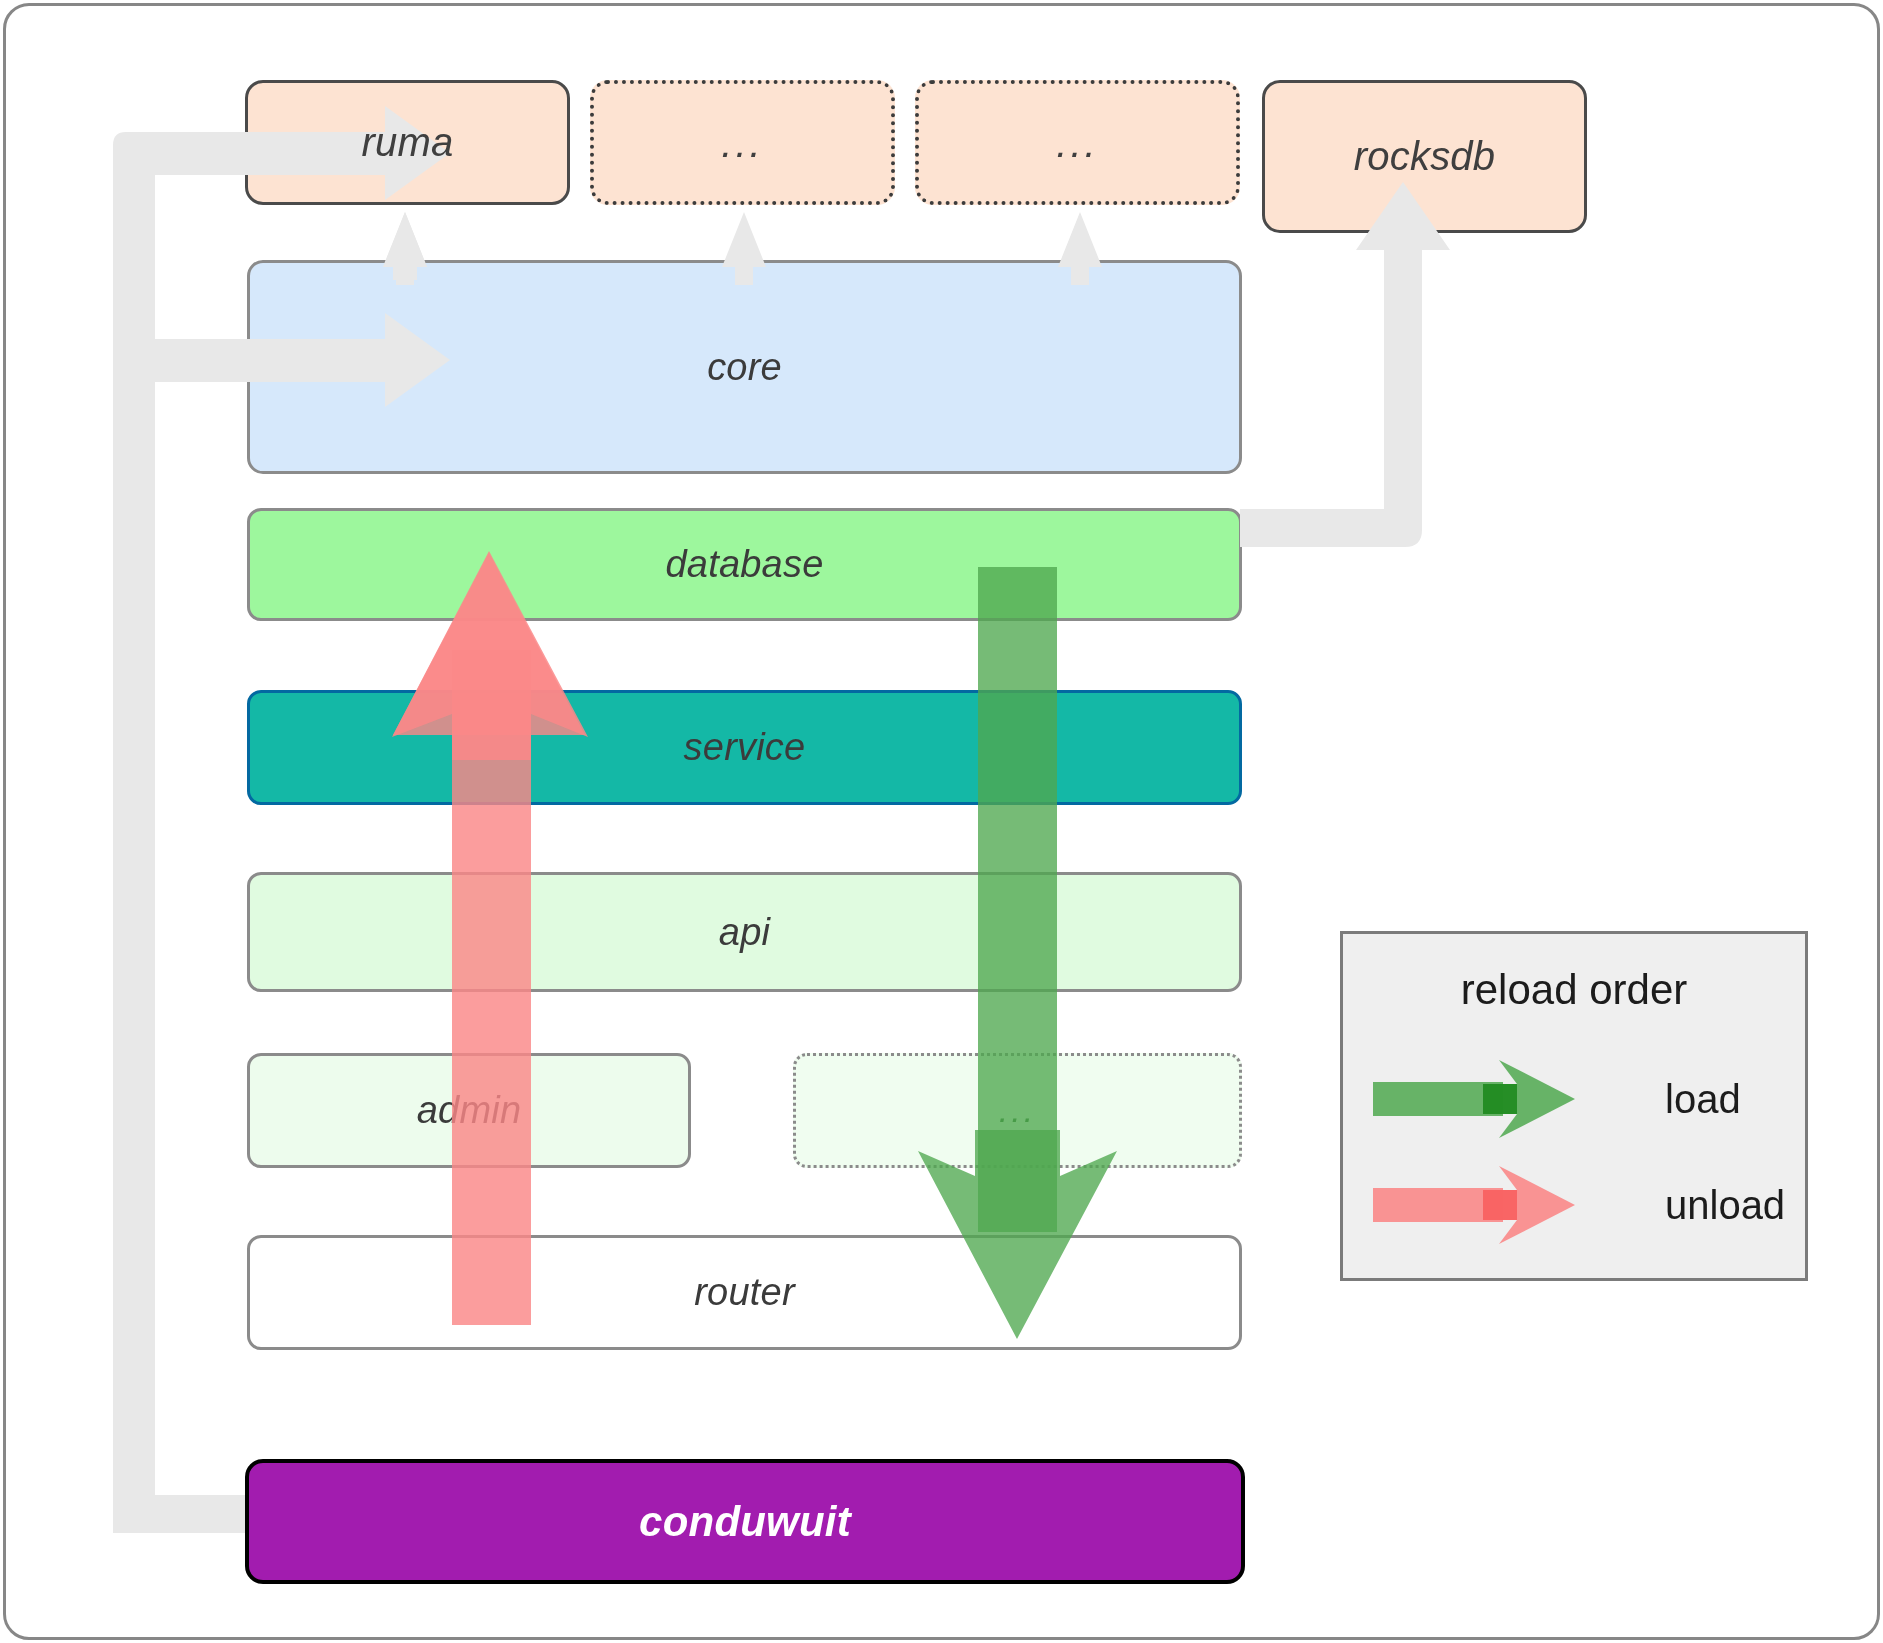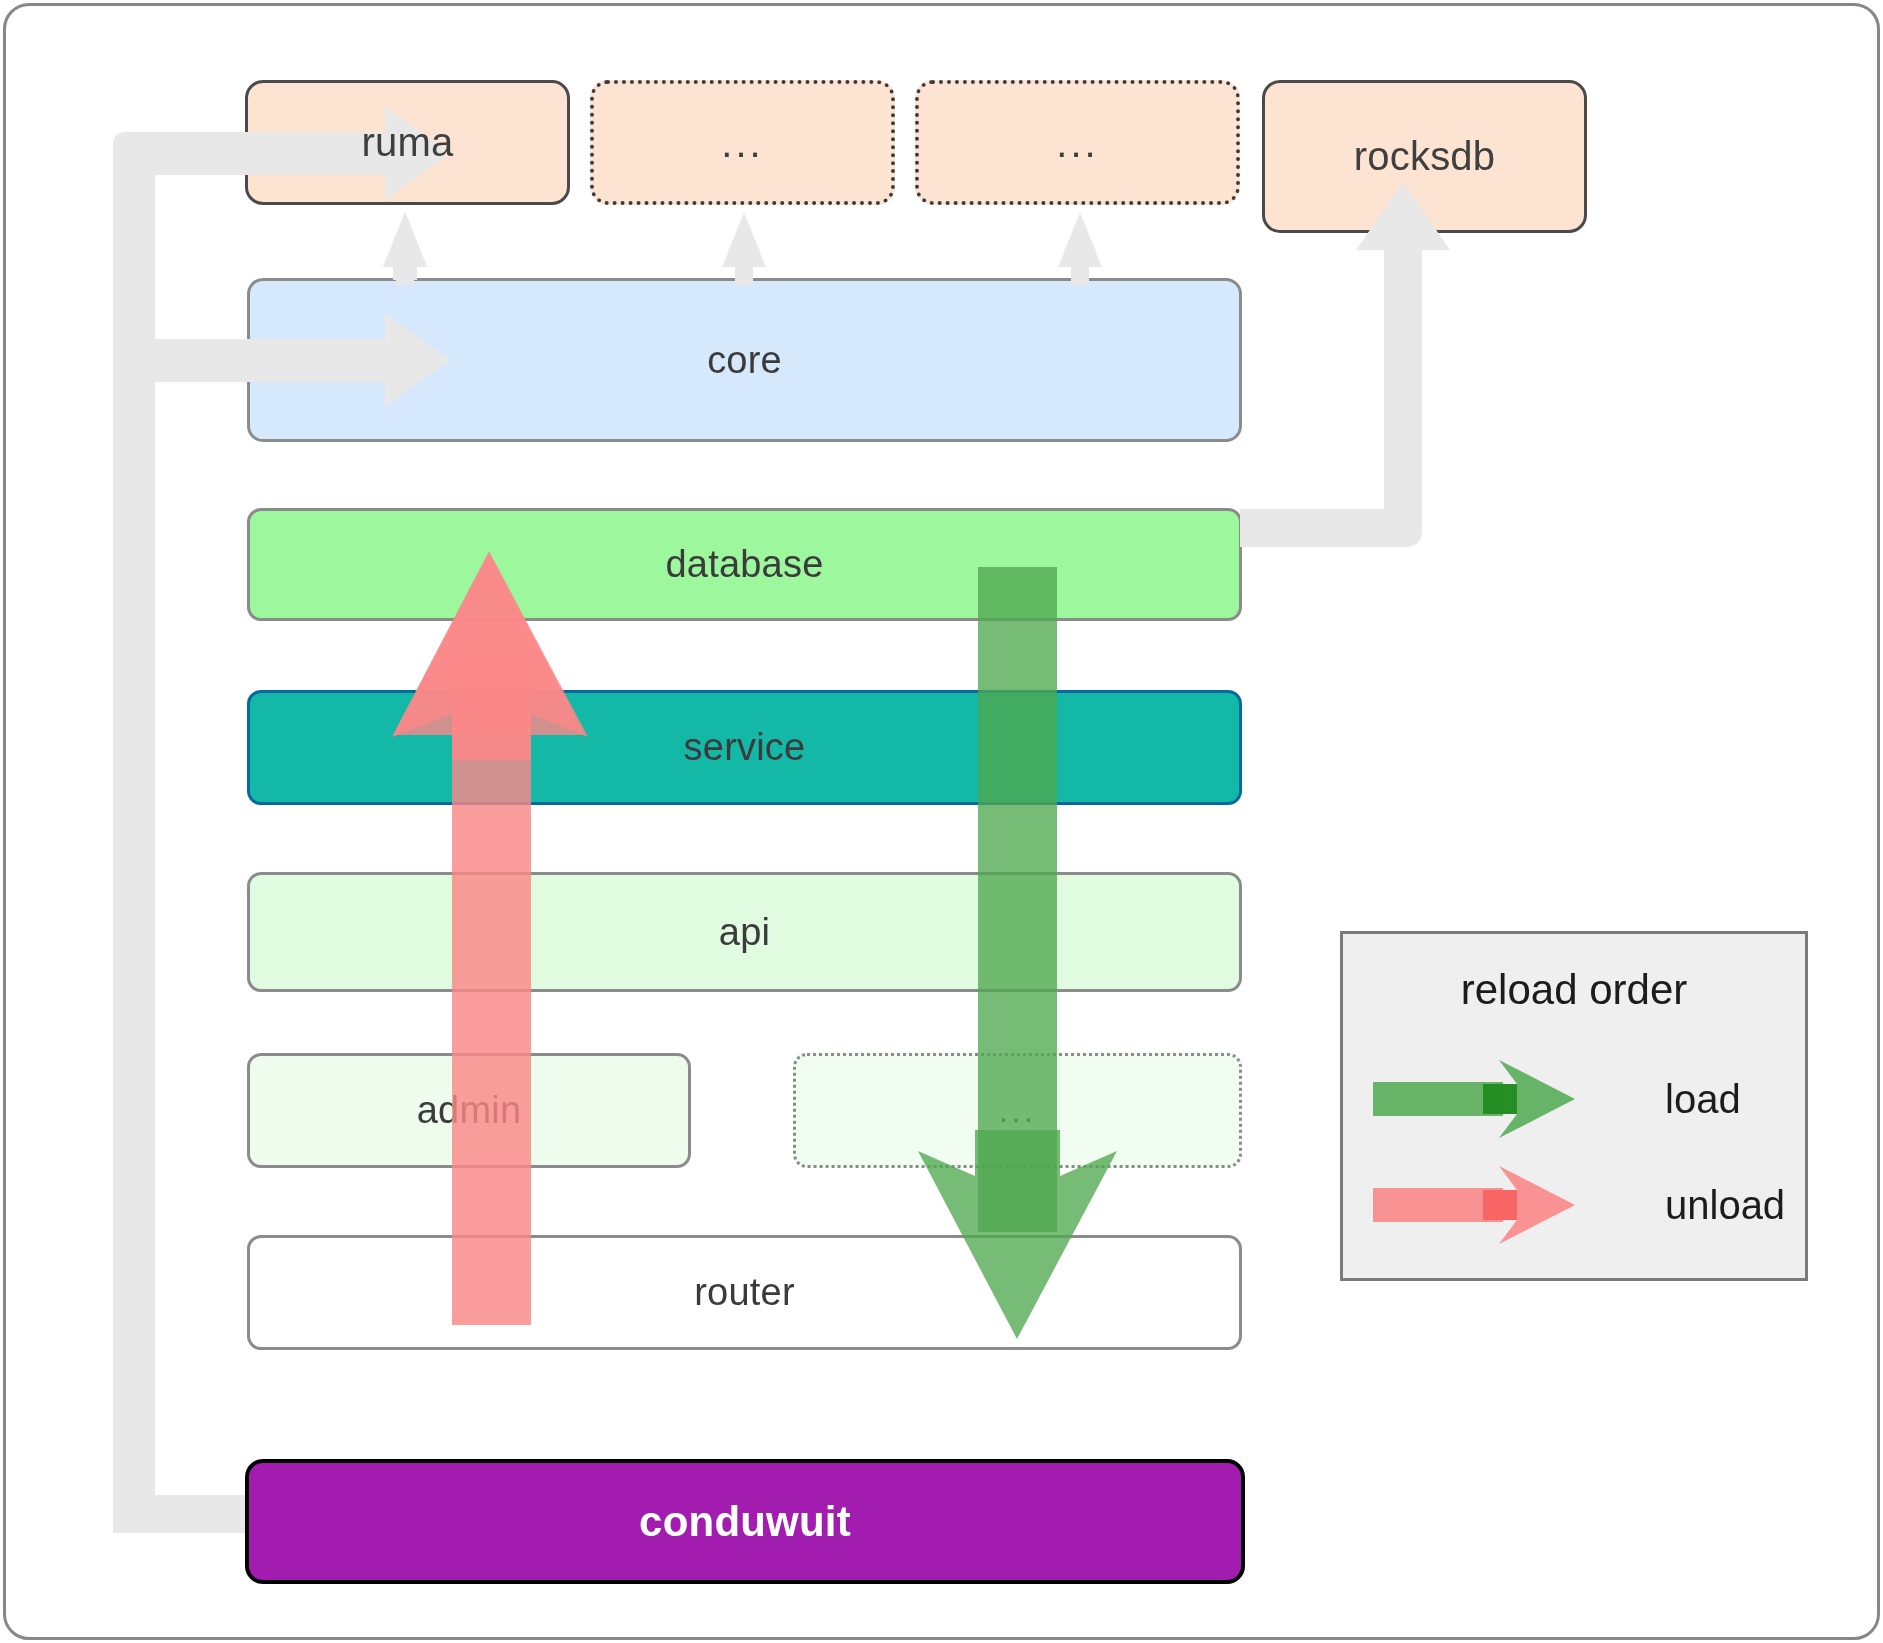--- a/index.html
+++ b/index.html
@@ -33,20 +33,21 @@
   .node {
     position: absolute;
     box-sizing: border-box;
     display: flex;
     align-items: center;
     justify-content: center;
     border-radius: 14px;
     color: #3b3b3b;
     font-size: 38px;
     letter-spacing: .2px;
+    font-style: italic;
   }
   .node .lbl { position: relative; z-index: 3; }
 
   .dep {
     background: #fde3d2;
     border: 3px solid #4a4a4a;
     border-radius: 18px;
     font-size: 40px;
     color: #3f3f3f;
   }
@@ -190,21 +191,21 @@
 
   <svg class="svg-layer" style="z-index:2;" viewBox="0 0 1883 1643" preserveAspectRatio="none">
     <g fill="#e8e8e8">
       <path d="M 405,267 L 383,267 L 405,212 L 427,267 L 417,267 L 417,280 L 393,280 L 393,267 Z"></path>
       <path d="M 405,212 L 383,267 L 396,267 L 396,285 L 414,285 L 414,267 L 427,267 Z"></path>
       <path d="M 744,212 L 722,267 L 735,267 L 735,285 L 753,285 L 753,267 L 766,267 Z"></path>
       <path d="M 1080,212 L 1058,267 L 1071,267 L 1071,285 L 1089,285 L 1089,267 L 1102,267 Z"></path>
     </g>
   </svg>
 
-  <div class="node core" style="left:247px; top:278px; width:995px; height:164px;">
+  <div class="node core" style="left:247px; top:260px; width:995px; height:214px;">
     <span class="lbl">core</span>
   </div>
 
   <div class="node database" style="left:247px; top:508px; width:995px; height:113px;">
     <span class="lbl">database</span>
   </div>
 
   <div class="node service" style="left:247px; top:690px; width:995px; height:115px;">
     <span class="lbl">service</span>
   </div>

